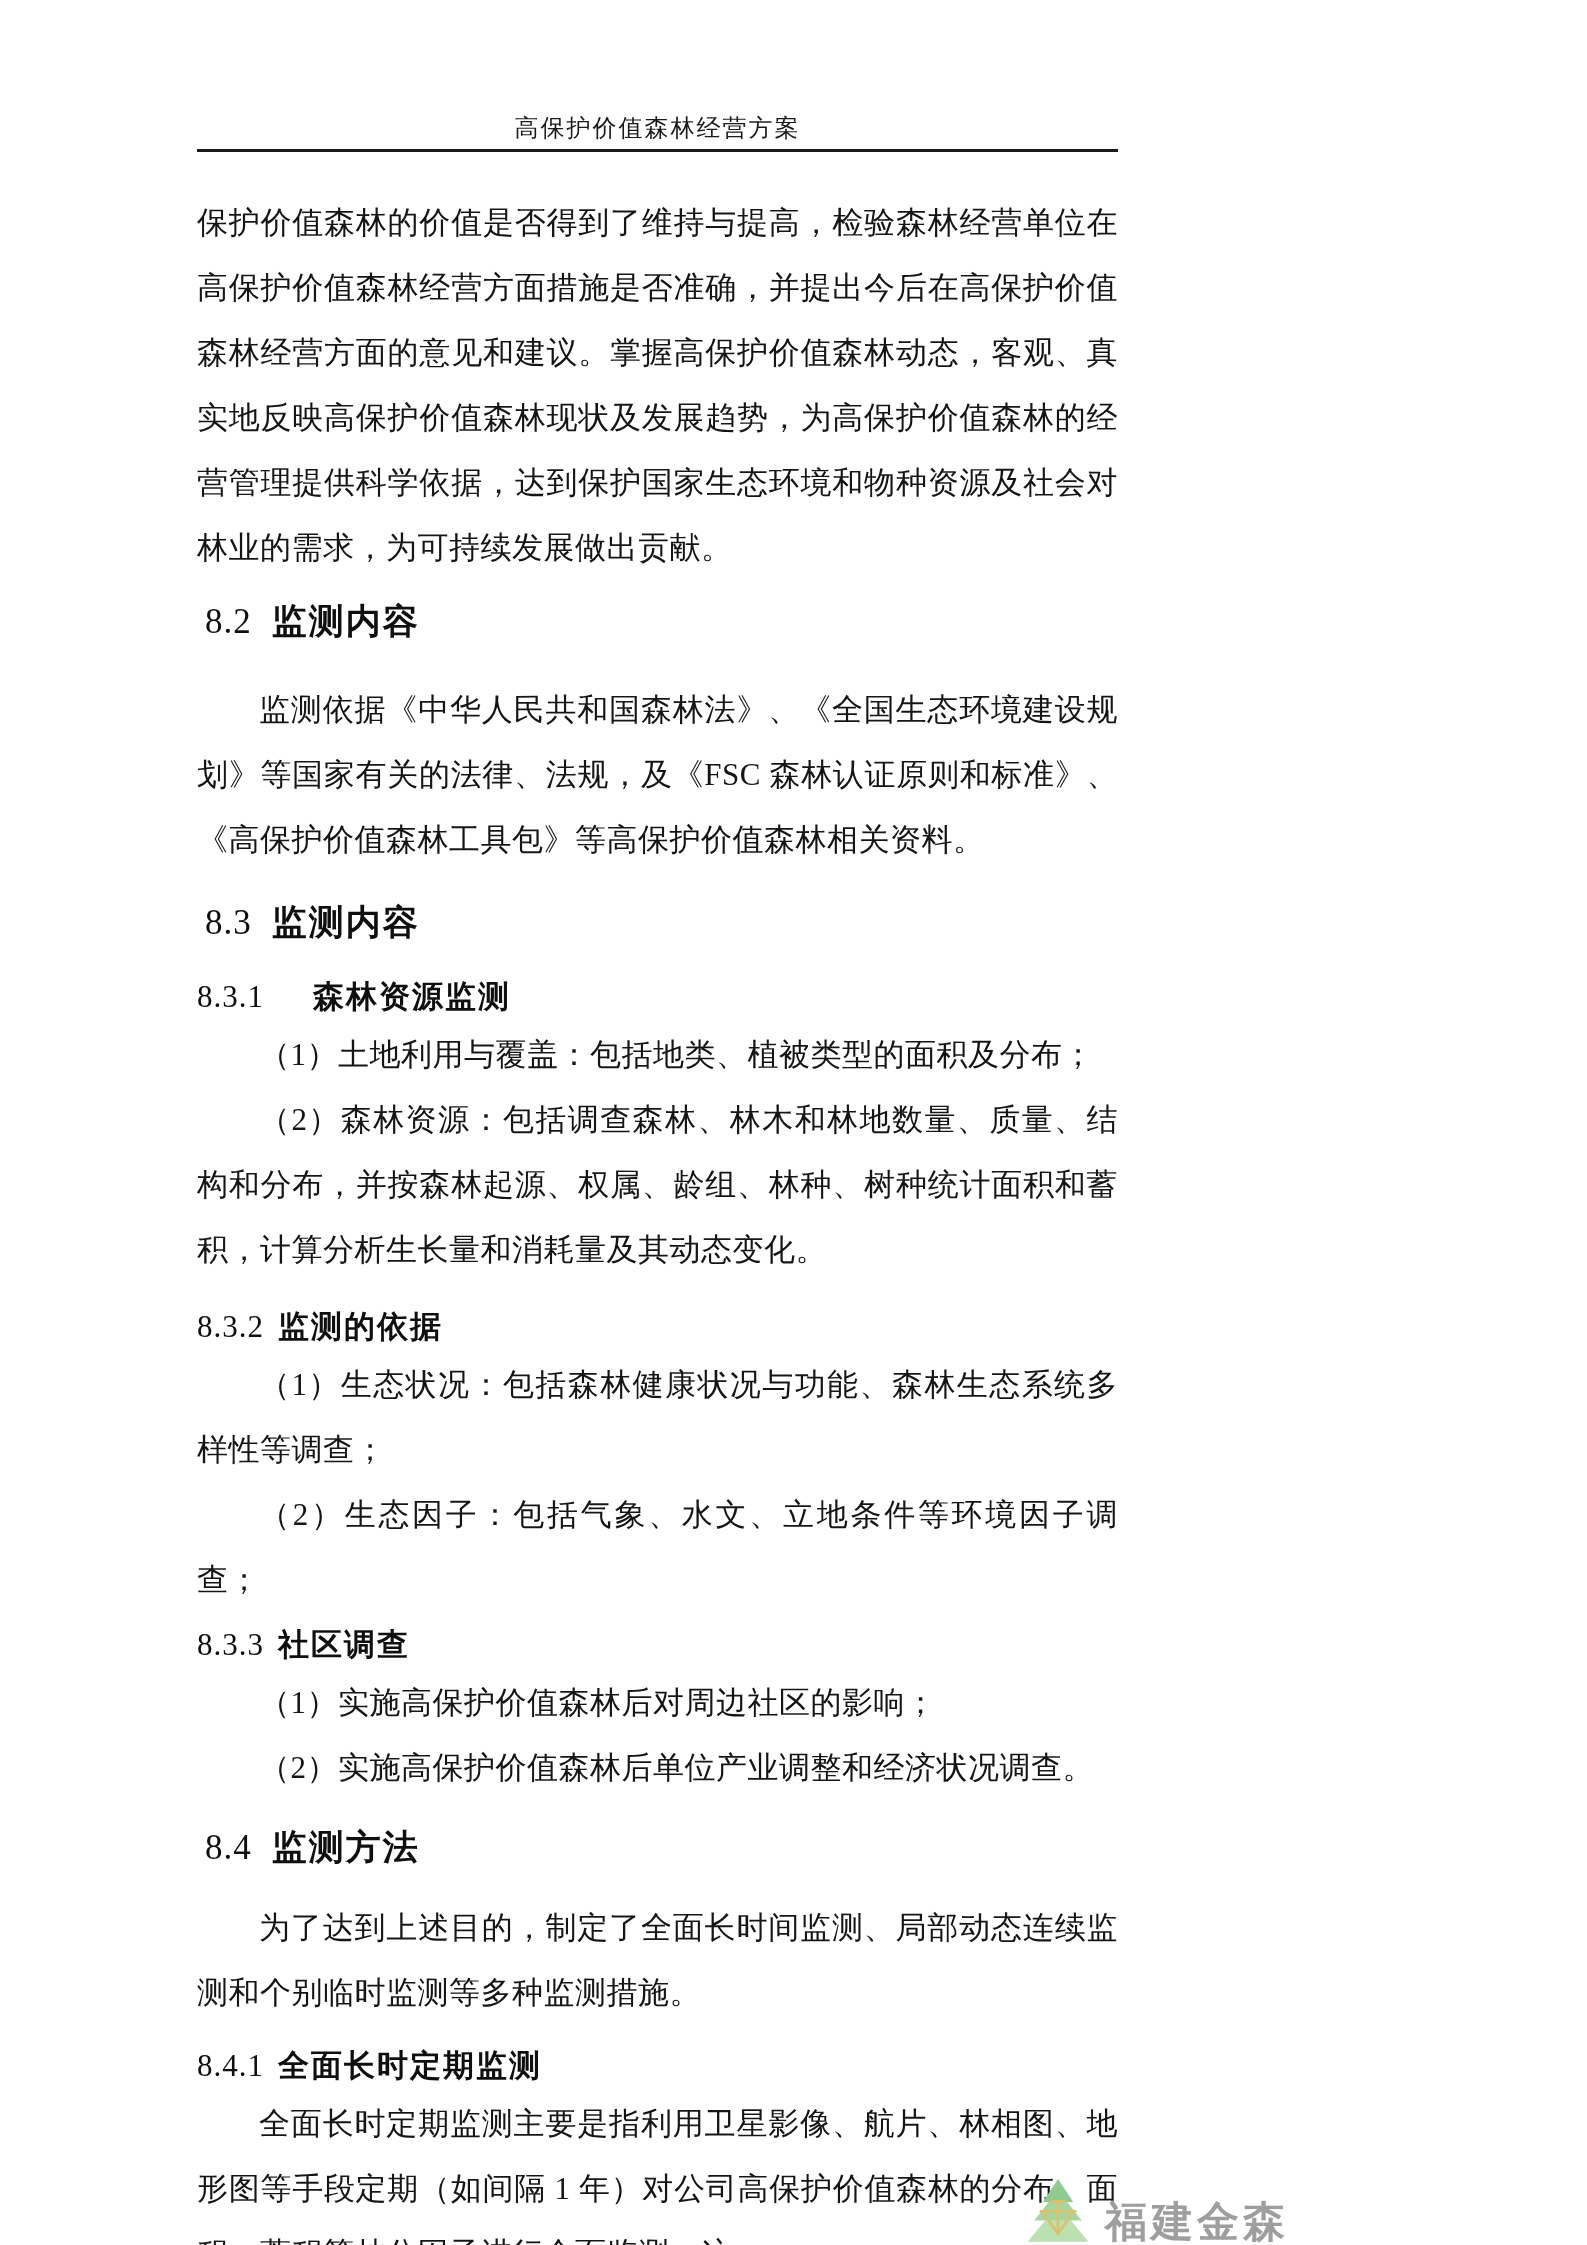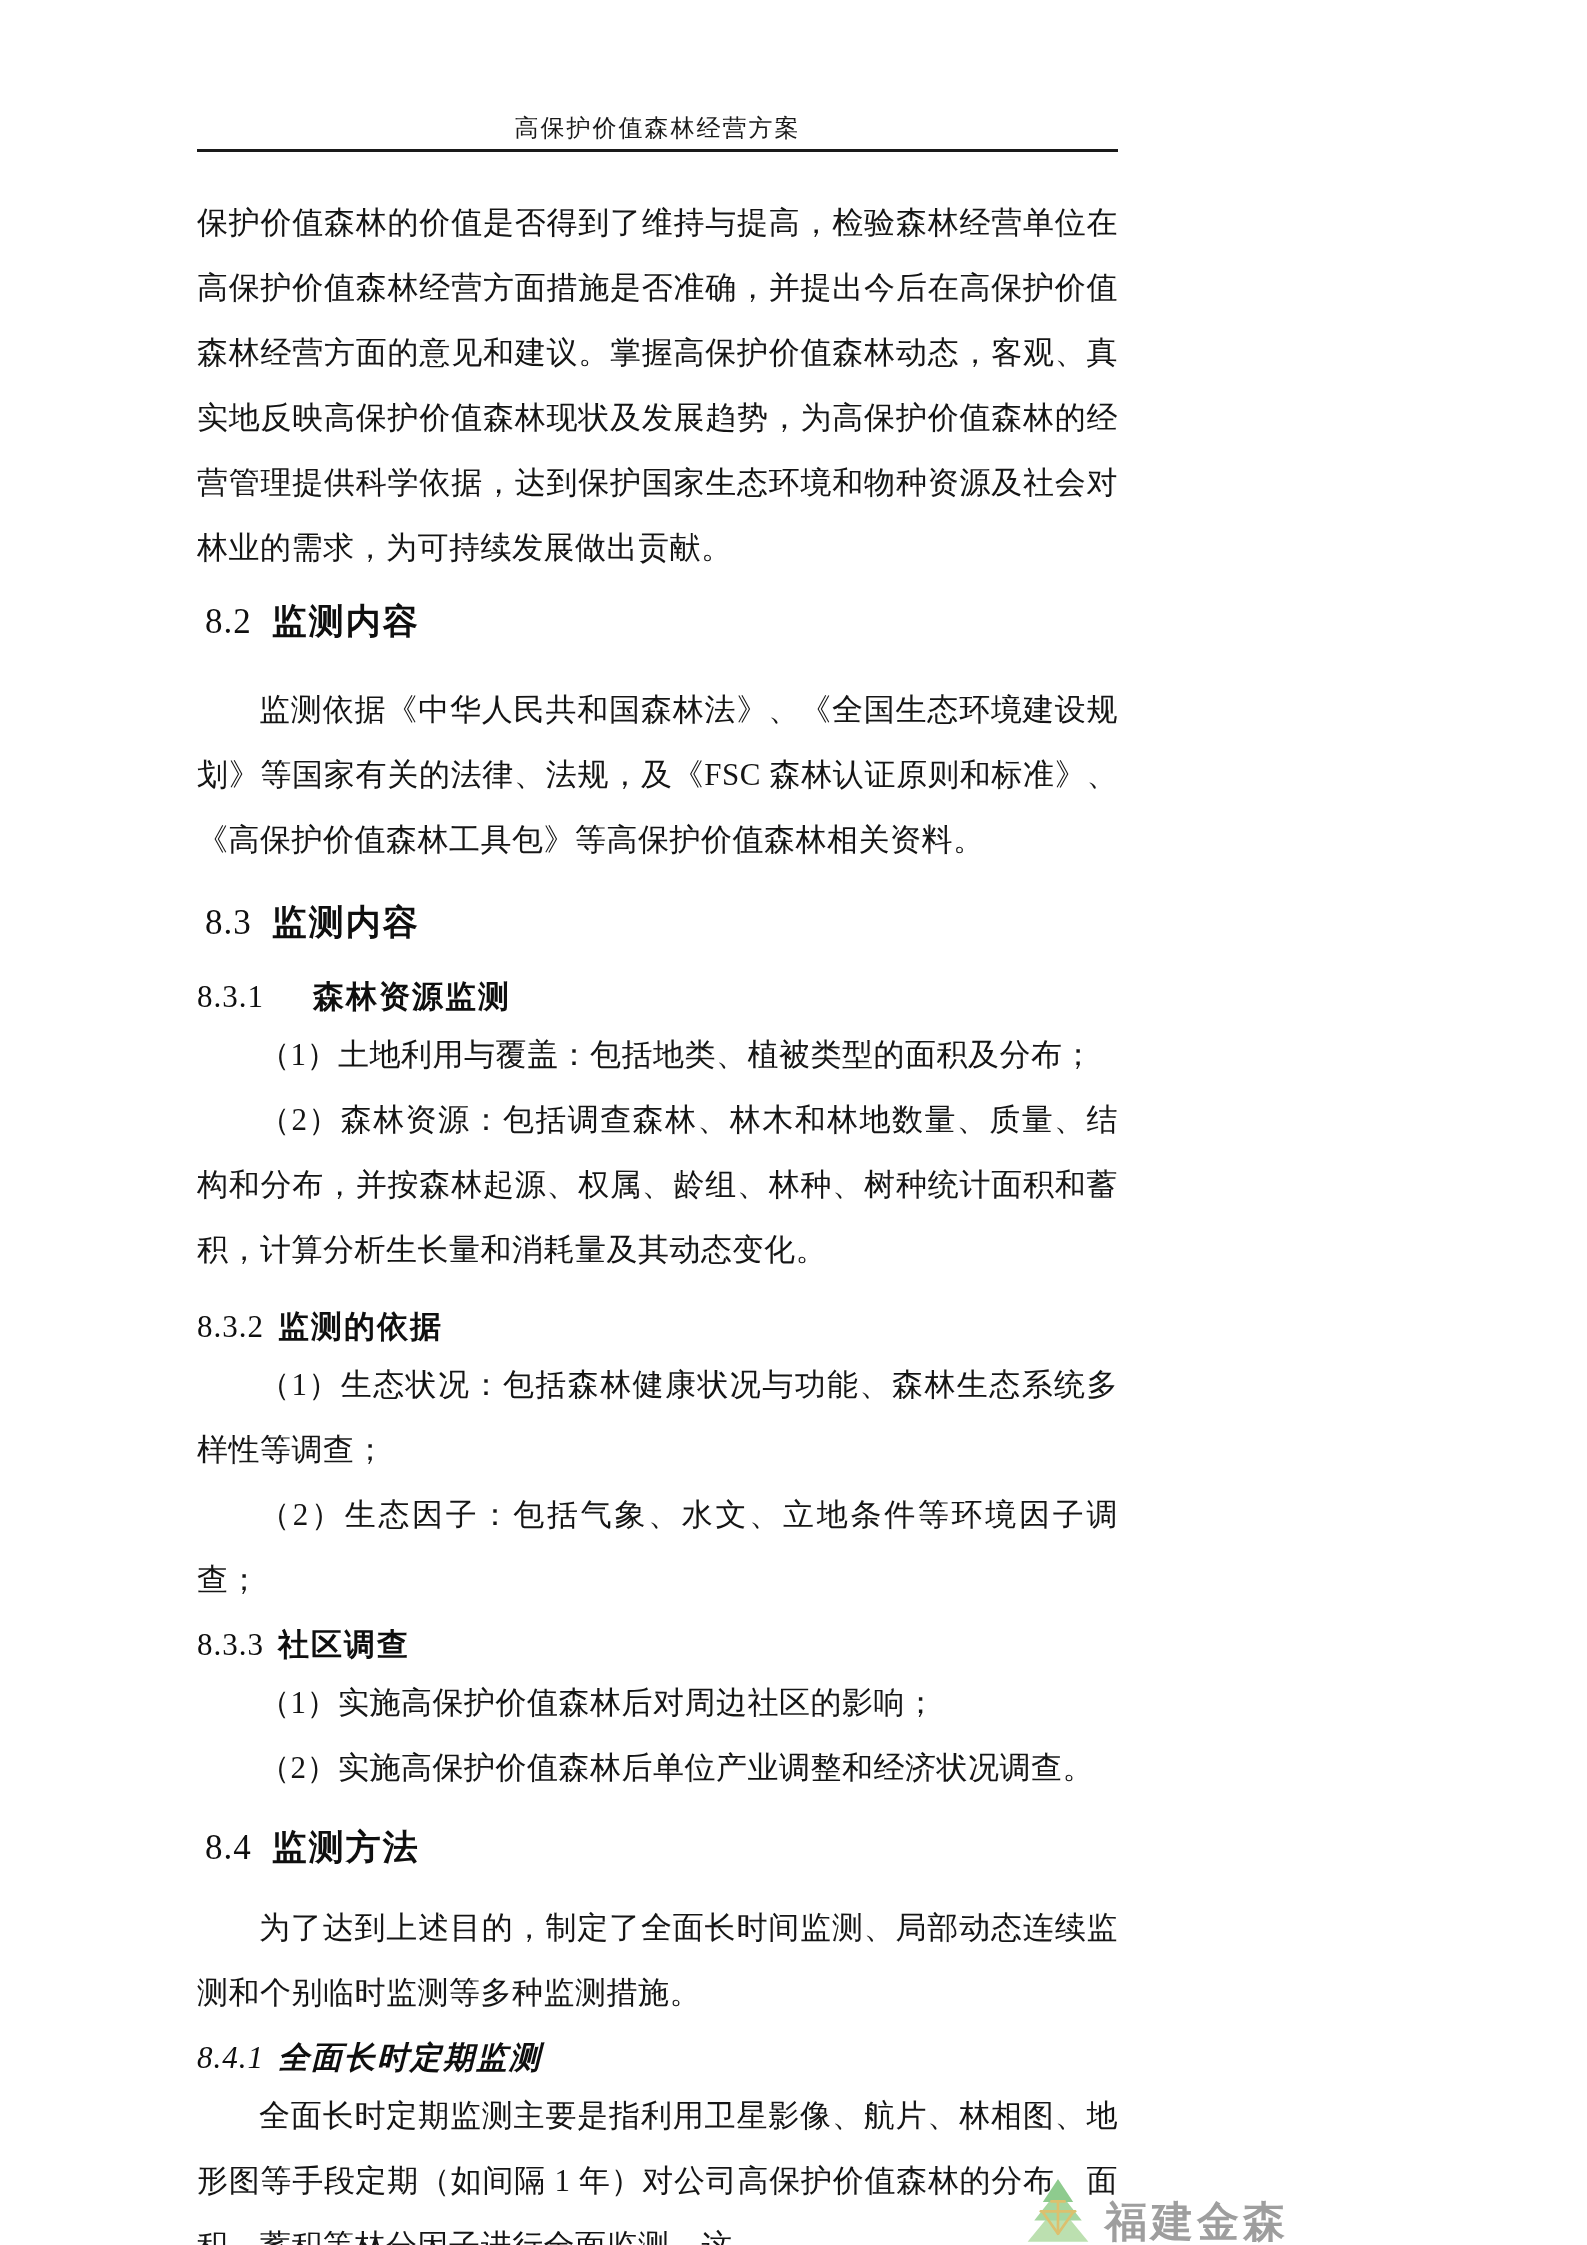--- a/index.html
+++ b/index.html
@@ -64,21 +64,21 @@
 
   .mt-intro { margin-top:38px; }
   .mt-h82  { margin-top:16px; }
   .mt-p82  { margin-top:30px; }
   .mt-h83  { margin-top:25px; }
   .mt-h831 { margin-top:24px;gap:35px; }
   .mt-h832 { margin-top:20px; }
   .mt-h833 { margin-top:8px; }
   .mt-h84  { margin-top:22px; }
   .mt-p84  { margin-top:22px; }
-  .mt-h841 { margin-top:8px;font-style:italic; }
+  .mt-h841 { margin-top:16px; }
 
   .page-no {
     margin-top:8px;
     text-align:center;
     font-size:27px;
     line-height:40px;
     color:#111;
   }
 
   .logo {

